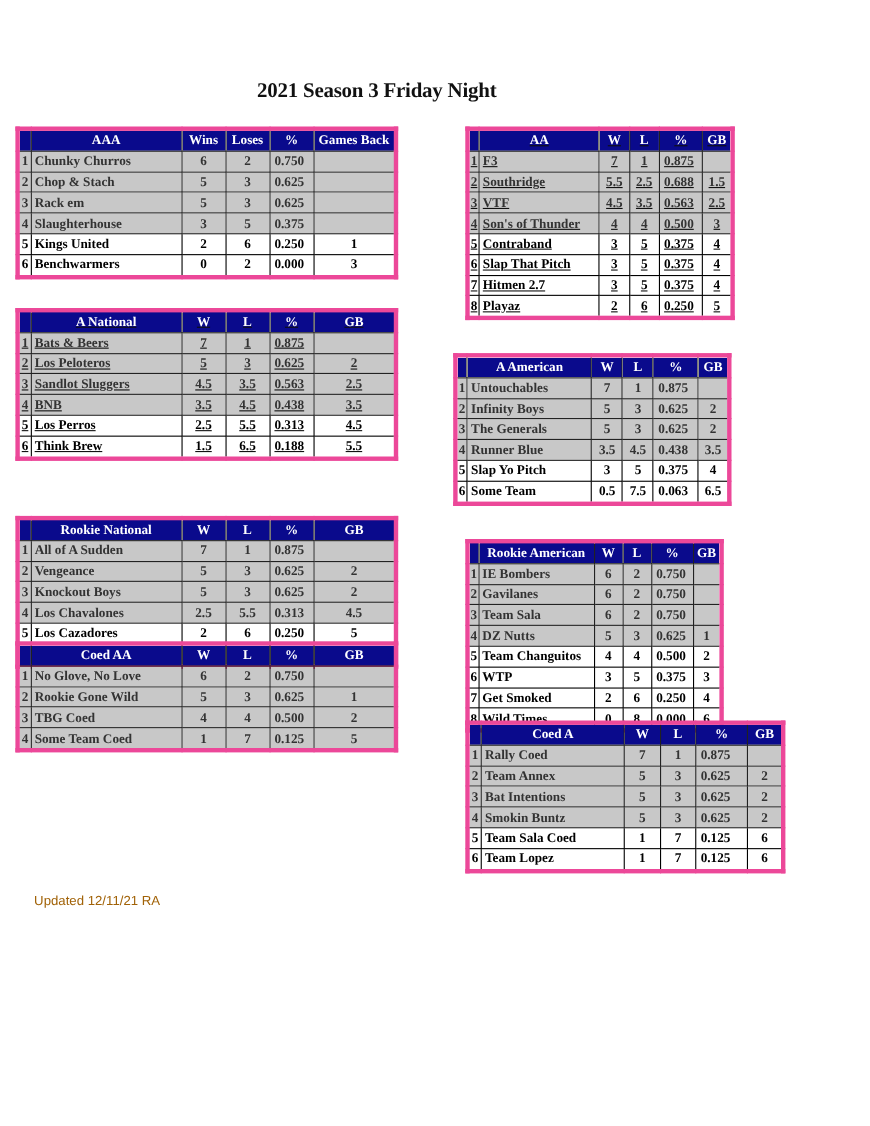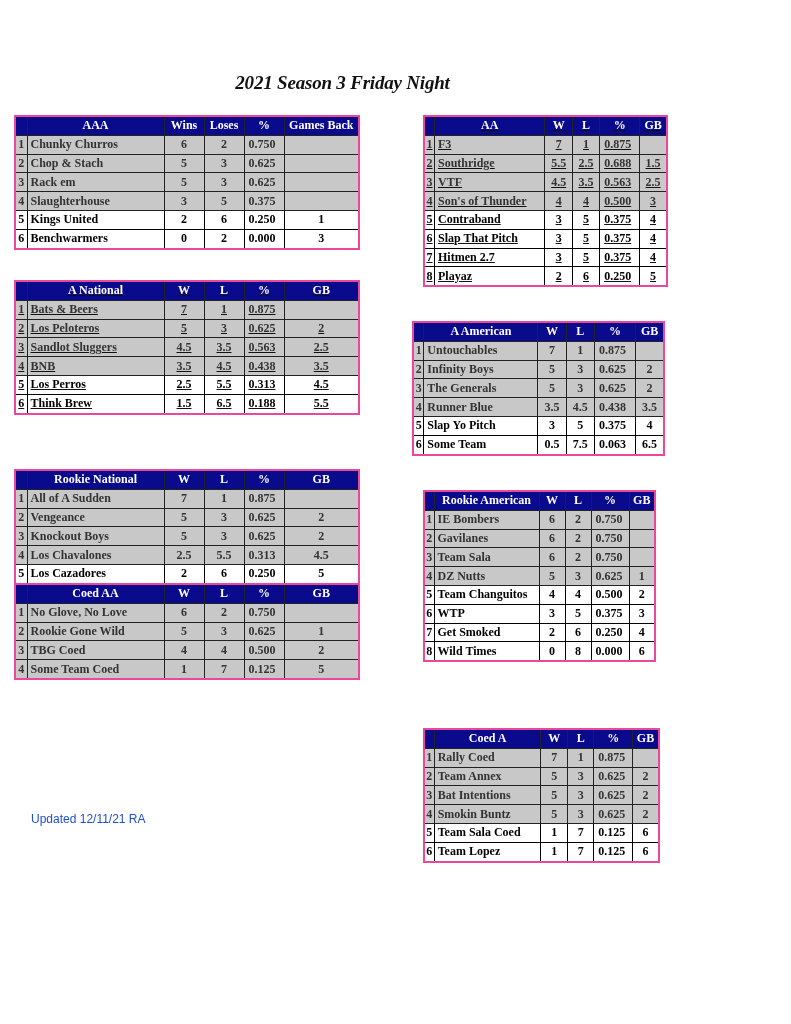--- a/index.html
+++ b/index.html
@@ -1,36 +1,36 @@
 <!DOCTYPE html>
 <html><head>
 <meta charset="utf-8">
 <style>
   html, body { margin: 0; padding: 0; background: #ffffff; }
   body { width: 791px; height: 1024px; position: relative; overflow: hidden;
          font-family: "Liberation Serif", "DejaVu Serif", serif; color: #111; }
   .title { position: absolute; left: 0; width: 791px; top: 72px; text-align: center;
            font-weight: bold; font-size: 19px; letter-spacing: -0.2px; }
-  .title span { position: relative; left: -53px; font-style: italic; }
+  .title span { position: relative; left: -53px; }
   table.standings { position: absolute; border-collapse: collapse; font-size: 12px;
                     font-weight: bold; table-layout: fixed; }
   table.standings td, table.standings th { border: 1px solid #222; padding: 0 3px;
                     height: 17.8px; line-height: 17px; white-space: nowrap; overflow: hidden; }
   table.standings th { background: #0a0a8c; color: #ffffff; font-weight: bold; text-align: center;
                        border-color: #222; }
   table.standings th.rank-h { background: #0a0a8c; }
   table.standings td.rank { text-align: center; padding: 0; width: 10px; }
   table.standings td.num { text-align: center; }
   table.standings td.pct { text-align: left; padding-left: 4px; }
   table.standings tr.playoff td { background: #c8c8c8; color: #333; font-weight: bold; }
   table.standings tr.other td { background: #ffffff; color: #000; font-weight: 900;
                                  border: 1.5px solid #000; }
-  table.standings { border: 2px solid #ec4899; }
+  table.standings { border: 4px solid #ec4899; }
   .footer { position: absolute; left: 31px; top: 812px;
-            font-family: "Liberation Sans", "DejaVu Sans", sans-serif; font-size: 12px; color: #1d4ed8; }
+            font-family: "Liberation Sans", "DejaVu Sans", sans-serif; font-size: 12px; color: #a16207; }
   
   .left col.c-rank { width: 12px; }
   .left col.c-team { width: 137px; }
   .left col.c-w { width: 40px; }
   .left col.c-l { width: 40px; }
   .left col.c-p { width: 40px; }
   .left col.c-gb { width: 75px; }
   .right col.c-rank { width: 10px; }
   .right col.c-team { width: 105px; }
   .right col.c-w { width: 26px; }
@@ -544,21 +544,21 @@
       <tr class="other">
         <td class="rank">8</td>
         <td class="team">Wild Times</td>
         <td class="num">0</td>
         <td class="num">8</td>
         <td class="pct">0.000</td>
         <td class="num">6</td>
       </tr>
     </tbody>
   </table>
-<table class="standings right" style="left:423px; top:728px; width:237px;">
+<table class="standings right" style="left:423px; top:655px; width:291px;">
     <colgroup>
       <col class="c-rank">
       <col class="c-team">
       <col class="c-w">
       <col class="c-l">
       <col class="c-p">
       <col class="c-gb">
     </colgroup>
     <thead>
       <tr>

